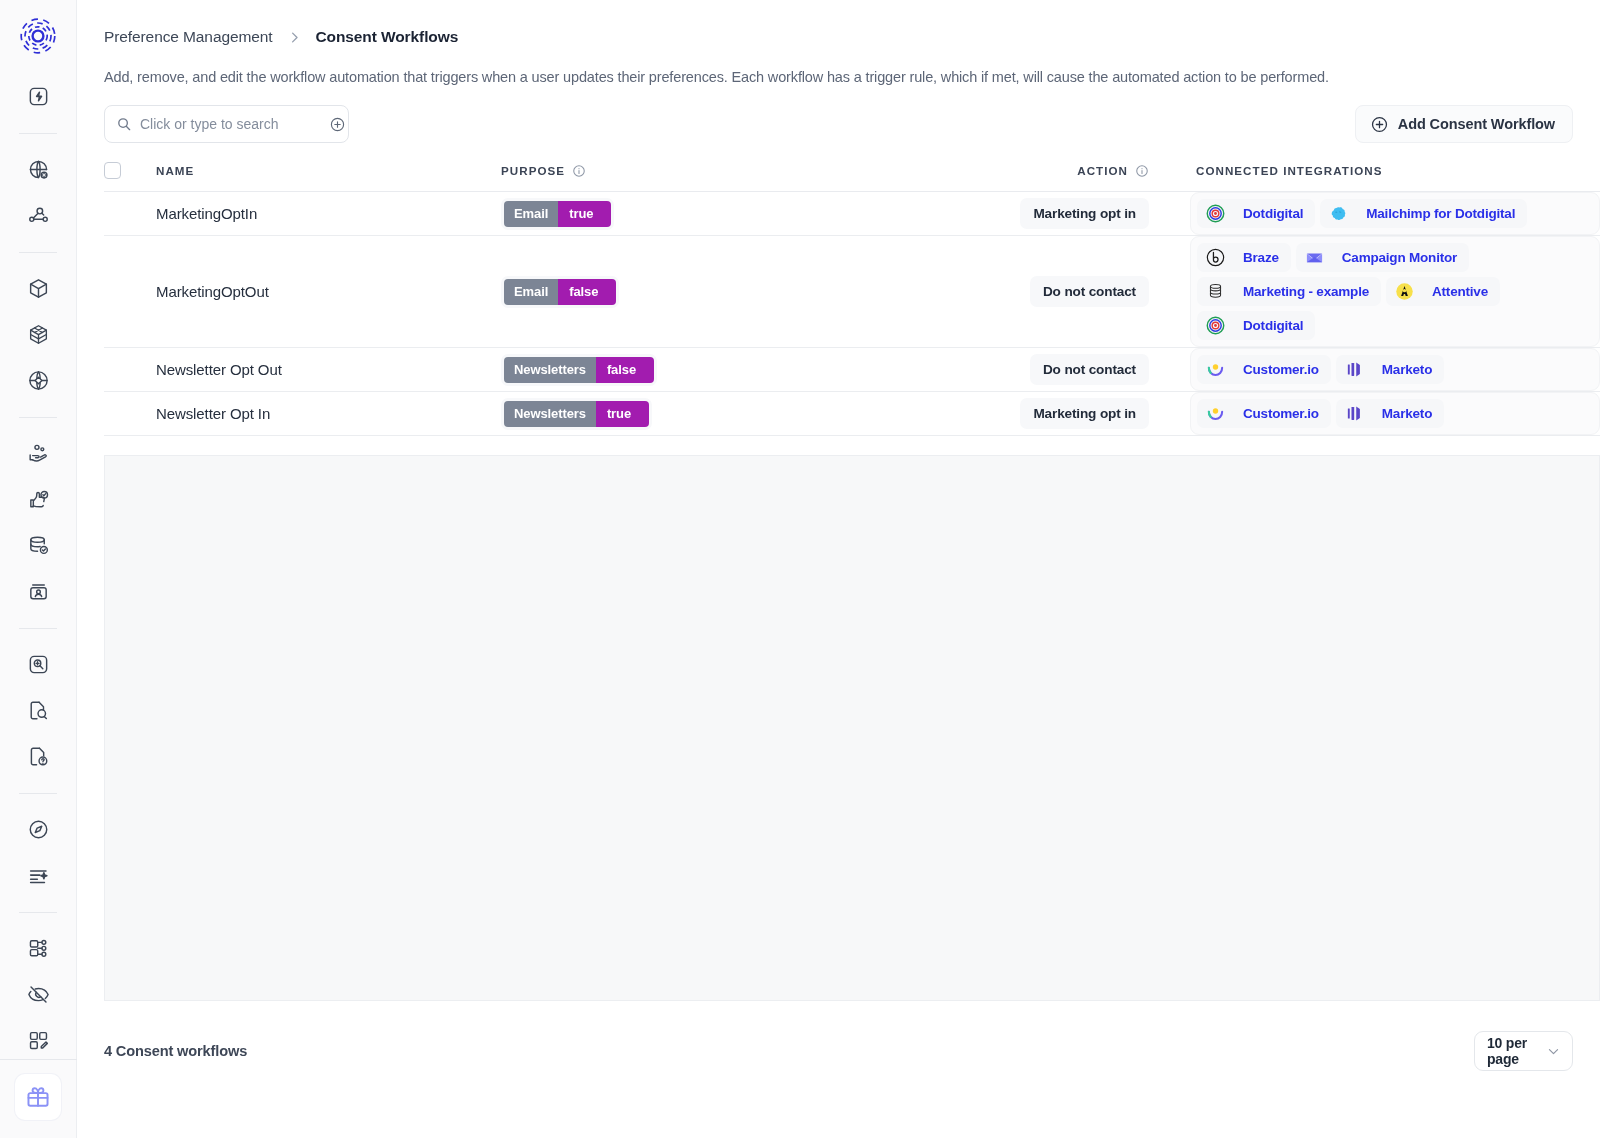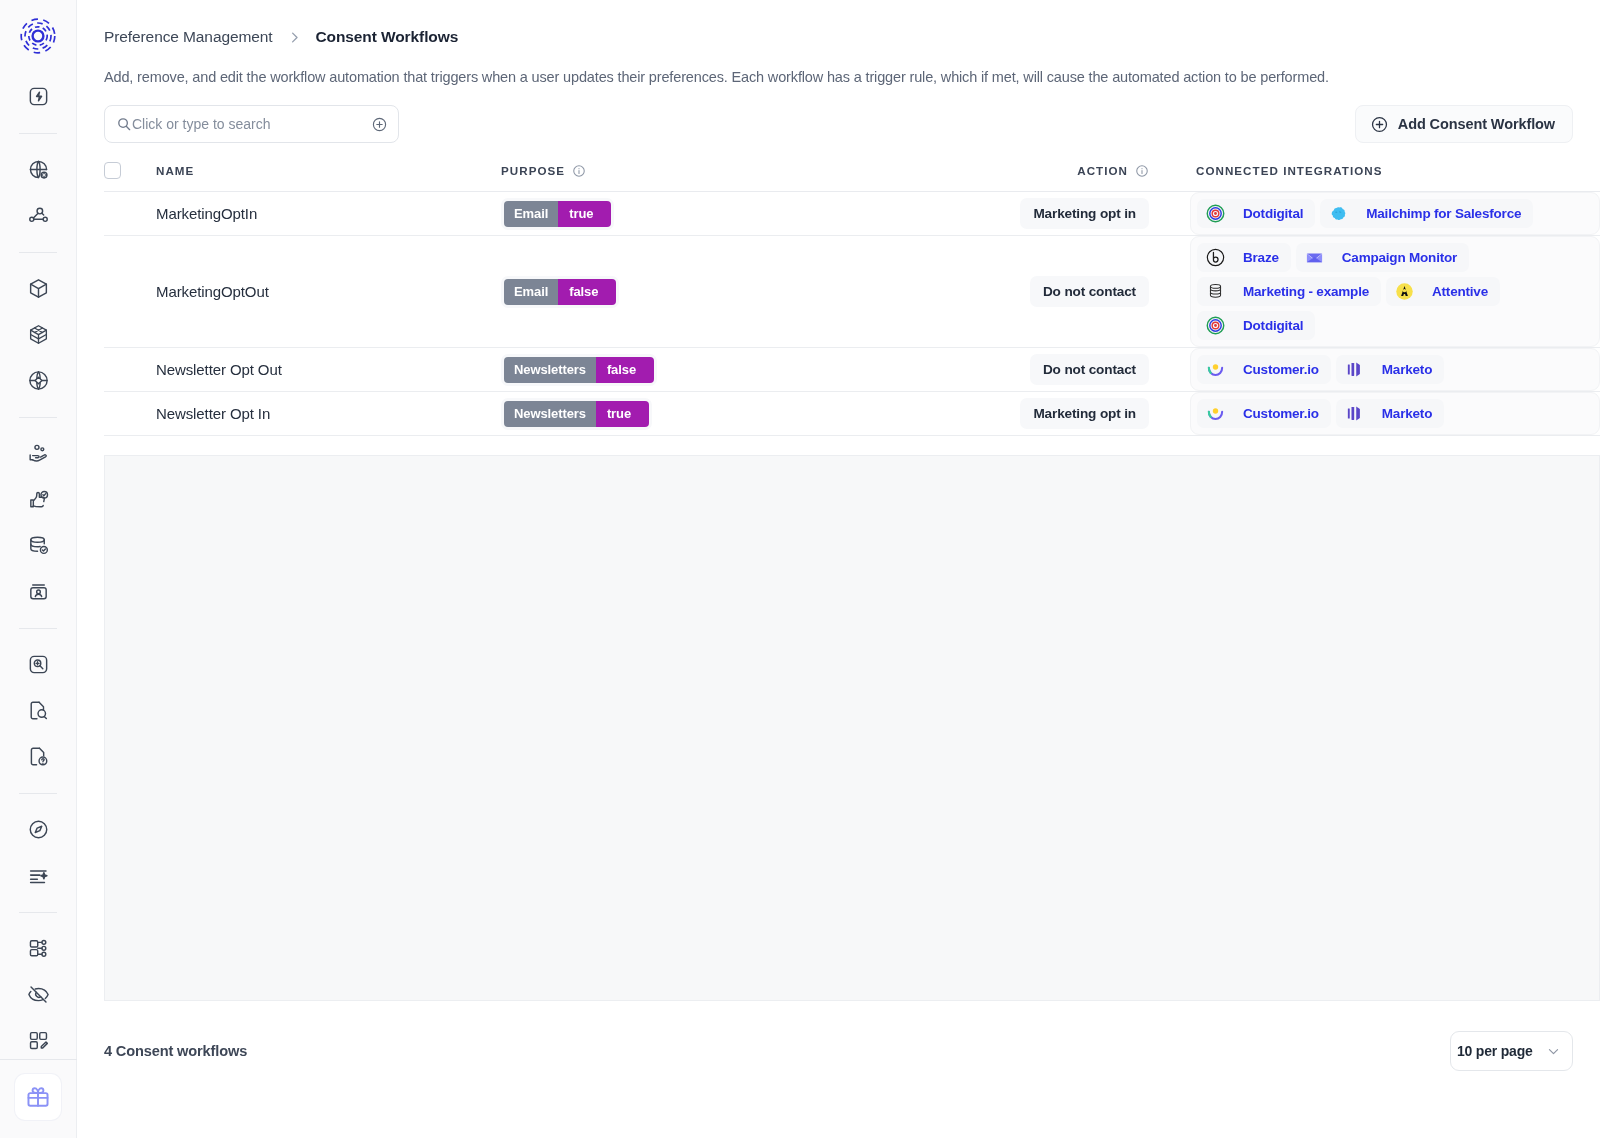--- a/index.html
+++ b/index.html
@@ -63,24 +63,24 @@
   .subtitle {
     padding: 21px 0 0 27px;
     font-size: 14.5px; color: #5d6677; letter-spacing: -.15px;
   }
 
   .toolbar {
     display: flex; align-items: center; justify-content: space-between;
     padding: 20px 27px 0 27px;
   }
   .search-box {
-    width: 295px; height: 38px;
+    width: 245px; height: 38px;
     border: 1px solid #e2e5ea; border-radius: 8px;
     background: #fff;
-    display: flex; align-items: center; 
+    display: flex; align-items: center; gap: 8px;
     padding: 0 10px 0 11px;
   }
   .search-box .mag { color: #717b8c; display: flex; }
   .search-input {
     flex: 1; border: 0; outline: none; font-size: 14px;
     font-family: "Liberation Sans", sans-serif; color: #39414f;
   }
   .search-input::placeholder { color: #848d9c; }
   .plus-circle { color: #5e6878; display: flex; }
 
@@ -172,23 +172,23 @@
 
   
   .footer {
     display: flex; align-items: center; justify-content: space-between;
     padding: 30px 27px 0 27px;
     gap: 26px;
   }
   .count { font-size: 14.6px; font-weight: 700; color: #3e4757; letter-spacing: -.15px; }
   .per-page {
     display: flex; align-items: center; justify-content: space-between;
-    width: 123px; height: 40px;
+    width: 99px; height: 40px;
     border: 1px solid #e4e7eb; border-radius: 9px;
-    background: #fff; padding: 0 11px 0 6px;
+    background: #fff; padding: 0 11px 0 12px;
     font-size: 14px; color: #1f2937; font-weight: 700; letter-spacing: -.2px;
   }
   .per-page .chev { color: #8e96a4; display: flex; }
 </style>
 </head>
 <body>
 
 <div class="app">
 
   <nav class="sidebar">
@@ -505,21 +505,21 @@
                     </span>
                     <span>Dotdigital</span>
                   </span>
                   <span class="int-chip">
                     <span class="ico">
                       <svg width="19" height="19" viewBox="0 0 24 24">
                         <path d="M3.6 13.4c-.7-2.4.6-4.8 2.6-5.6.3-1.6 1.6-2.8 3.2-2.6.9-1.2 2.6-1.6 4-.8 1.6-.6 3.4.3 3.8 1.9 1.9.3 3.1 2.1 2.6 3.9 1 .9 1.1 2.5.2 3.5.5 1.5-.4 3.1-2 3.5-.2 1.5-1.7 2.5-3.2 2.1-1 1.2-2.8 1.3-3.9.2-1.5.5-3.1-.4-3.5-1.9-1.6-.1-2.8-1.6-2.5-3.2-.9-.2-1.5-.6-1.3-1z" fill="#3fbdf1"></path>
                         <path d="M8.6 10.2c.4-.3 1-.2 1.2.3M13.4 9.9c.4-.3 1-.2 1.2.3" stroke="#2390c4" stroke-width="1.1" fill="none" stroke-linecap="round"></path>
                       </svg>
                     </span>
-                    <span>Mailchimp for Salesforce</span>
+                    <span>Mailchimp for Dotdigital</span>
                   </span>
                 </span>
               </td>
             </tr>
             <tr>
               <td></td>
               <td class="row-name">MarketingOptOut</td>
               <td class="cell-pad"><span class="purpose-chip">
                   <span class="purpose-badge">
                     <span class="pb-key">Email</span>

